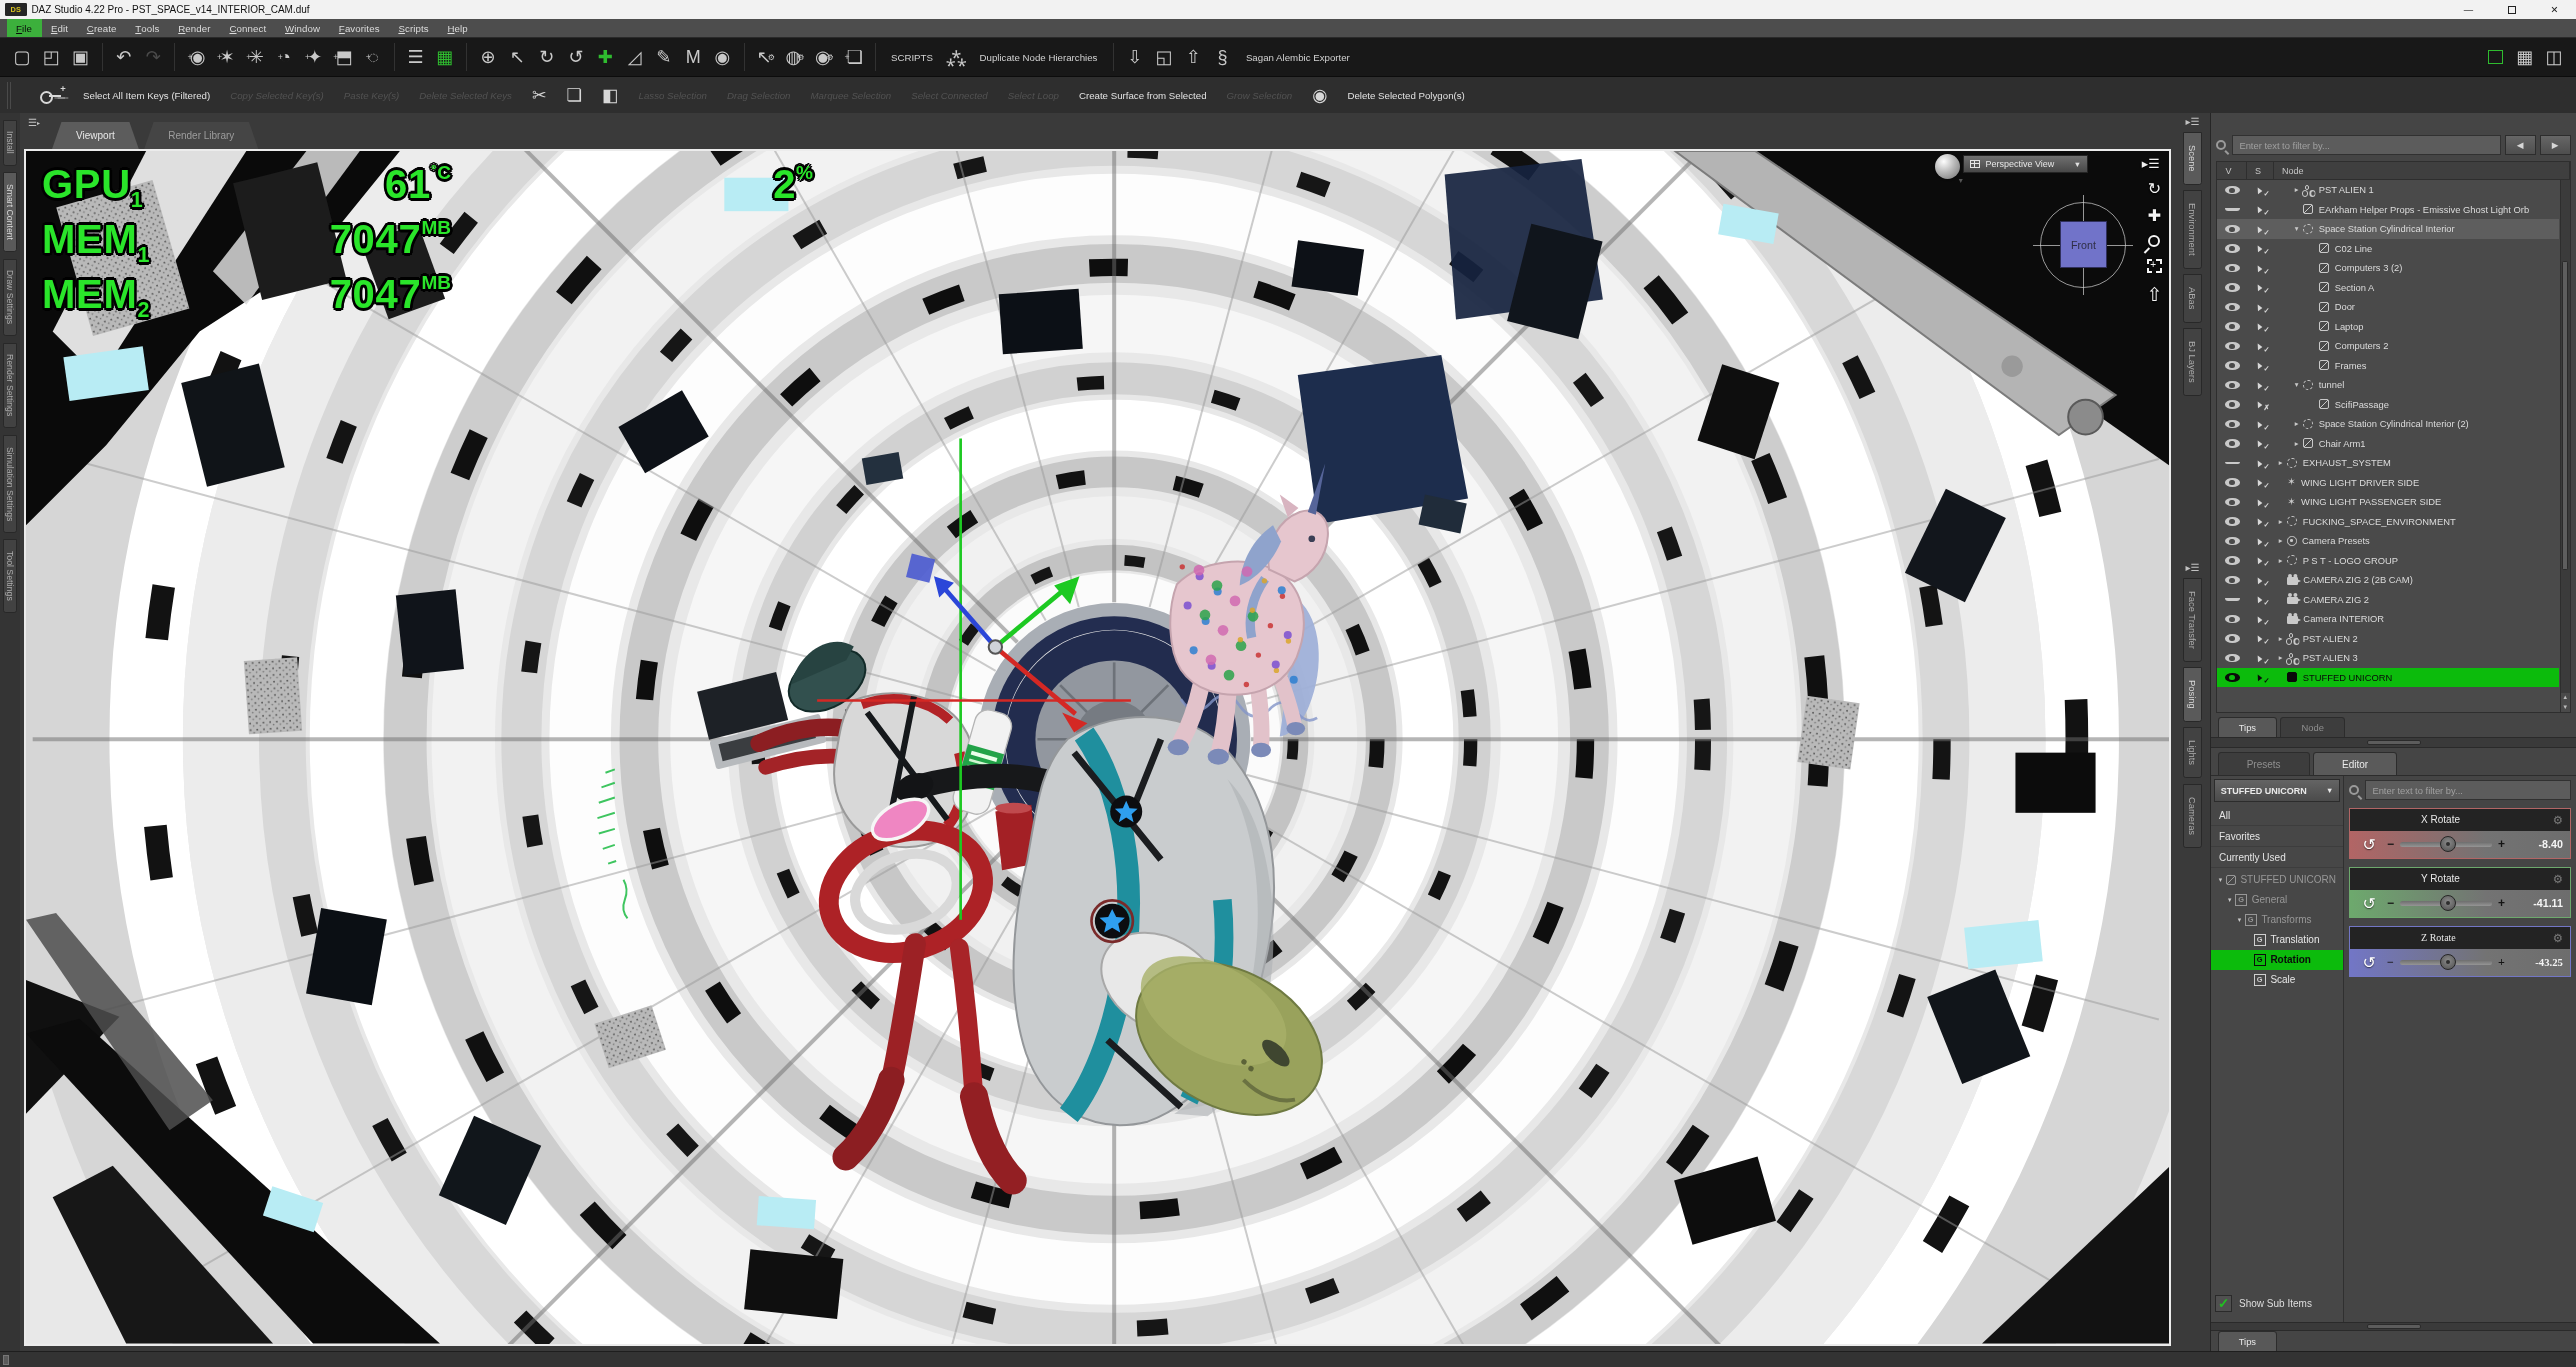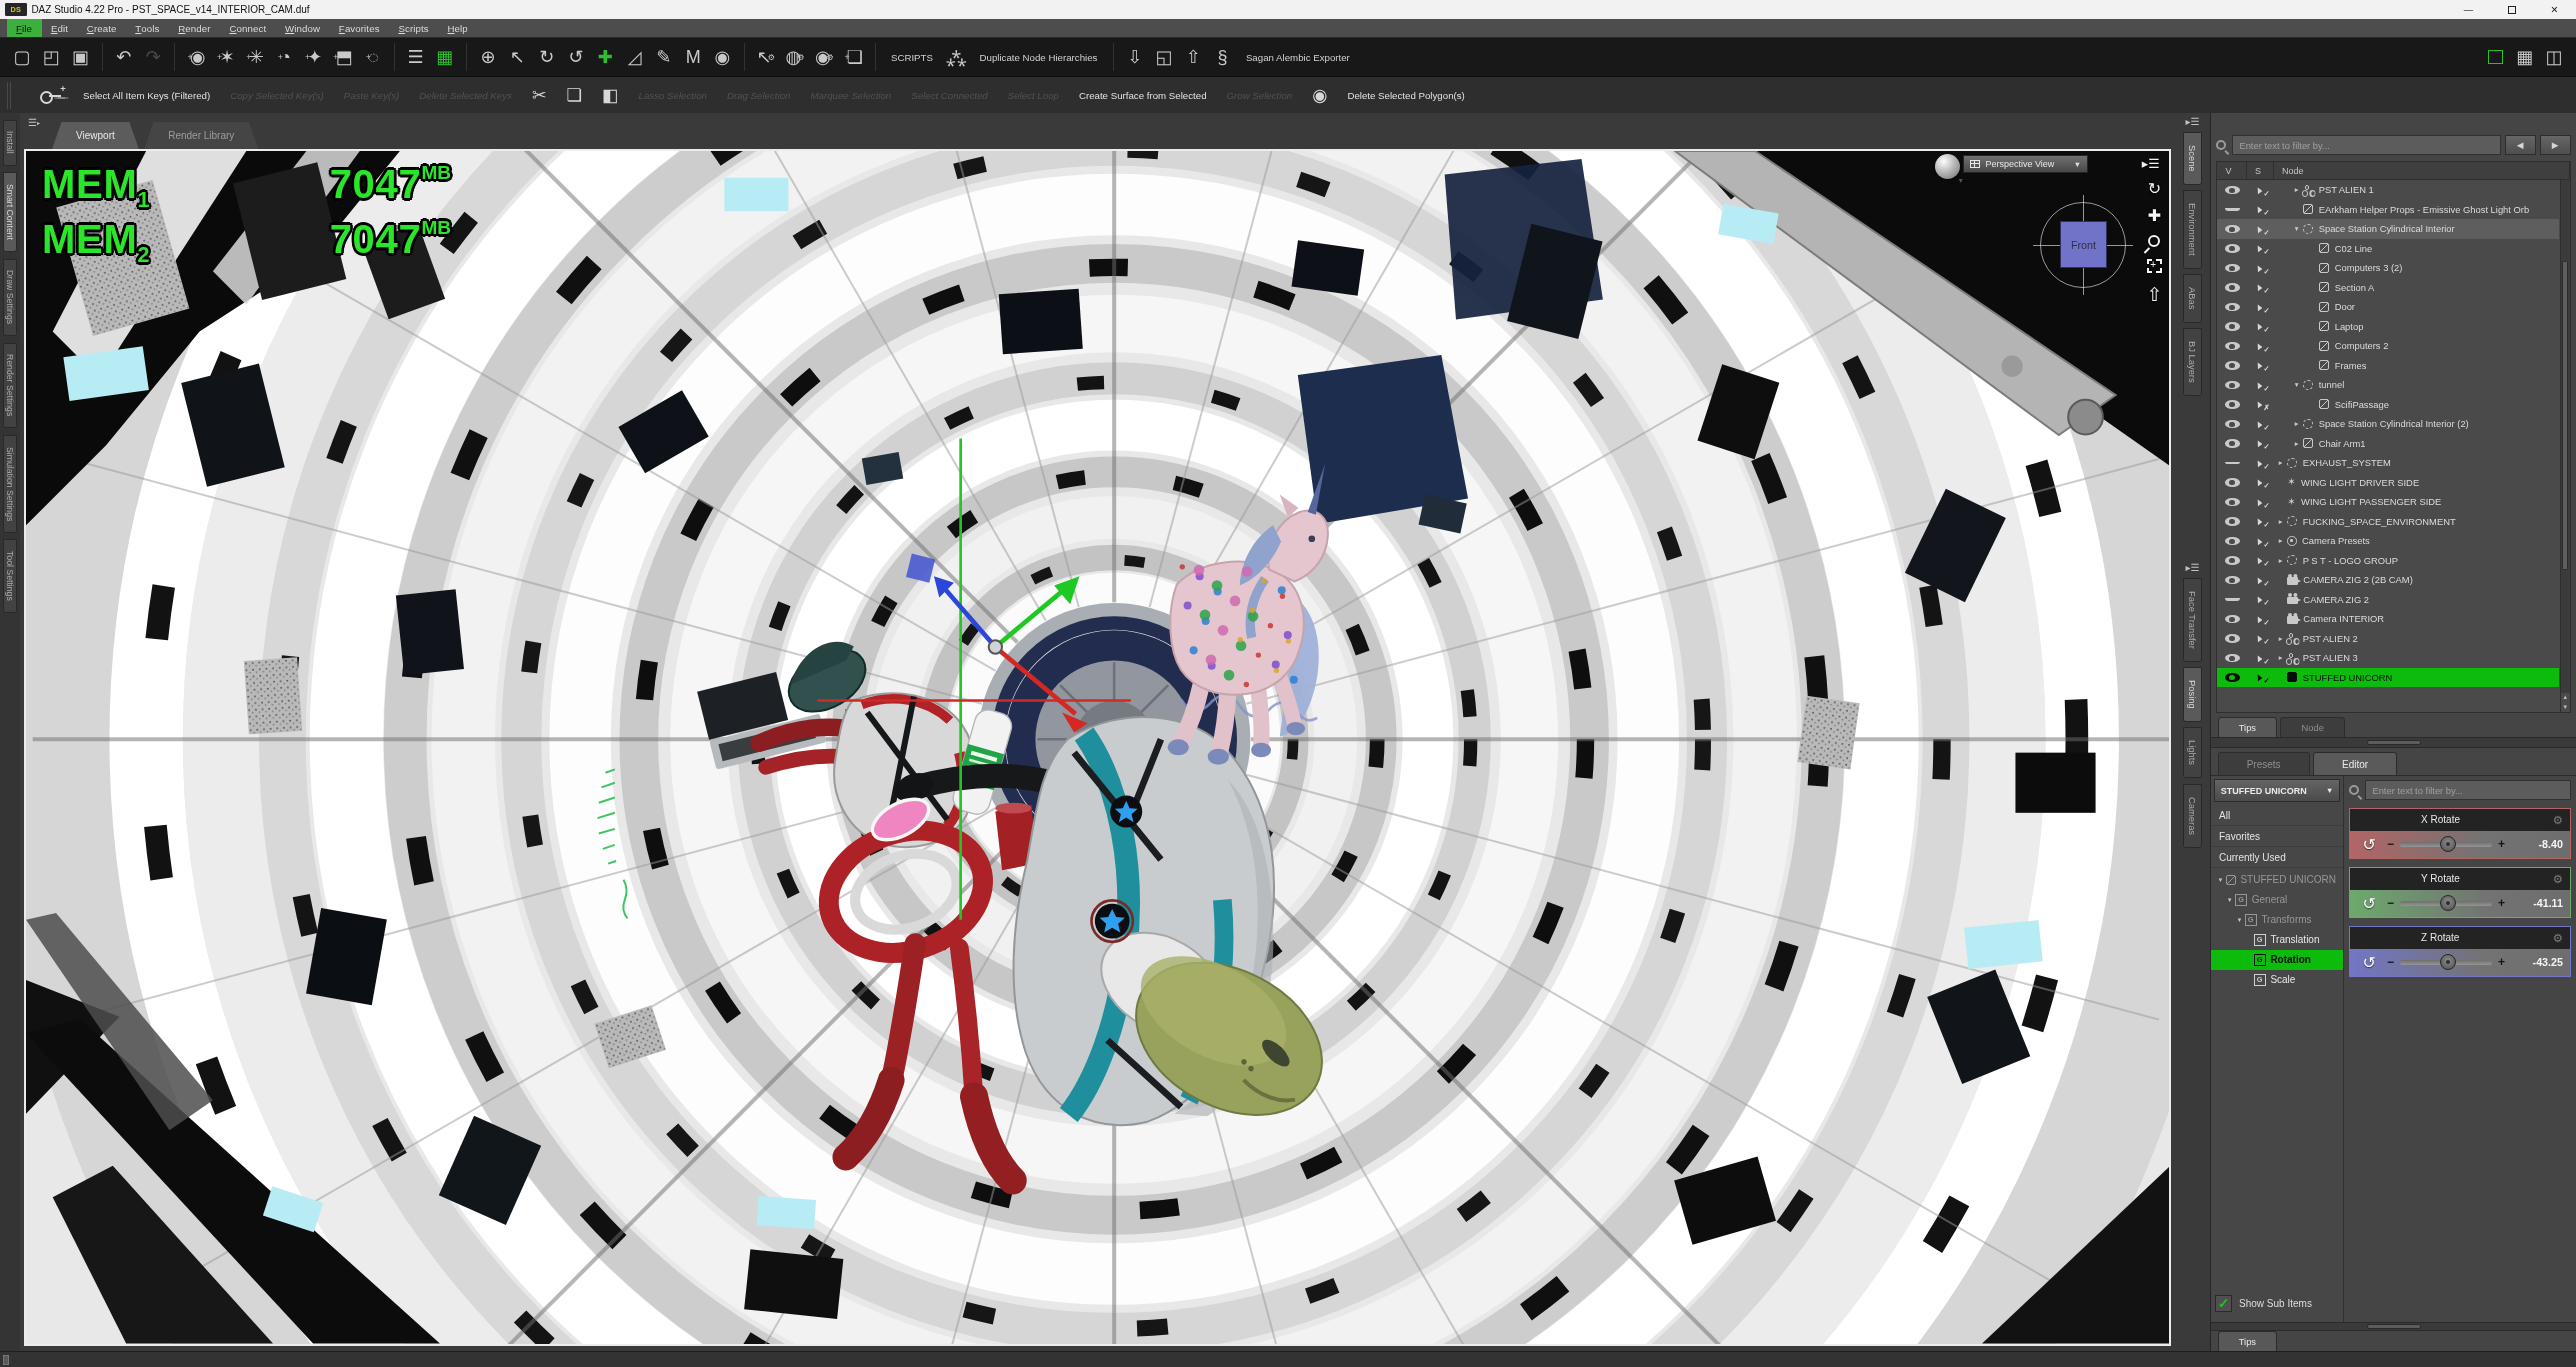--- a/index.html
+++ b/index.html
@@ -571,20 +571,25 @@
           <line x1="1452" y1="742" x2="1572" y2="842" stroke="#d42824" stroke-width="7"></line>
           <polygon points="1590,856 1552,840 1570,870" fill="#d42824"></polygon>
           <line x1="1452" y1="742" x2="1372" y2="650" stroke="#2b46d8" stroke-width="7"></line>
           <polygon points="1360,636 1390,646 1368,668" fill="#2b46d8"></polygon>
           <circle cx="1452" cy="742" r="10" fill="#cfd3d8" stroke="#555" stroke-width="3"></circle>
         </g>
       </svg>
 
       <div class="gpu-stats" id="gpuStats">
           <div class="stat-row">
+            <span class="gtxt">GPU<sub>1</sub></span>
+            <span class="gtxt stat-val">61<sup>˚C</sup></span>
+            <span class="gtxt stat-val">2<sup>%</sup></span>
+          </div>
+          <div class="stat-row">
             <span class="gtxt">MEM<sub>1</sub></span>
             <span class="gtxt stat-val">7047<sup>MB</sup></span>
             <span></span>
           </div>
           <div class="stat-row">
             <span class="gtxt">MEM<sub>2</sub></span>
             <span class="gtxt stat-val">7047<sup>MB</sup></span>
             <span></span>
           </div>
         </div>
@@ -1059,21 +1064,21 @@
                 <div class="sl-body" style="background:linear-gradient(90deg,#6da96d,#737373 62%,#6d6d6d)">
                   <span class="sl-icon">↺</span>
                   <span class="sl-minus">−</span>
                   <span class="sl-track">
                     <span class="sl-handle"></span>
                   </span>
                   <span class="sl-plus">+</span>
                   <span class="sl-value">-41.11</span>
                 </div>
               </div>
-              <div class="slider-row" style="border-color: rgb(114, 118, 198);">
+              <div class="slider-row" style="border-color: rgb(114, 118, 198); font-family: Liberation Serif, serif;">
                 <div class="sl-head">
                   <span class="lbl">Z Rotate</span>
                   <span class="gear">⚙</span>
                 </div>
                 <div class="sl-body" style="background:linear-gradient(90deg,#7276c6,#737373 62%,#6d6d6d)">
                   <span class="sl-icon">↺</span>
                   <span class="sl-minus">−</span>
                   <span class="sl-track">
                     <span class="sl-handle"></span>
                   </span>

